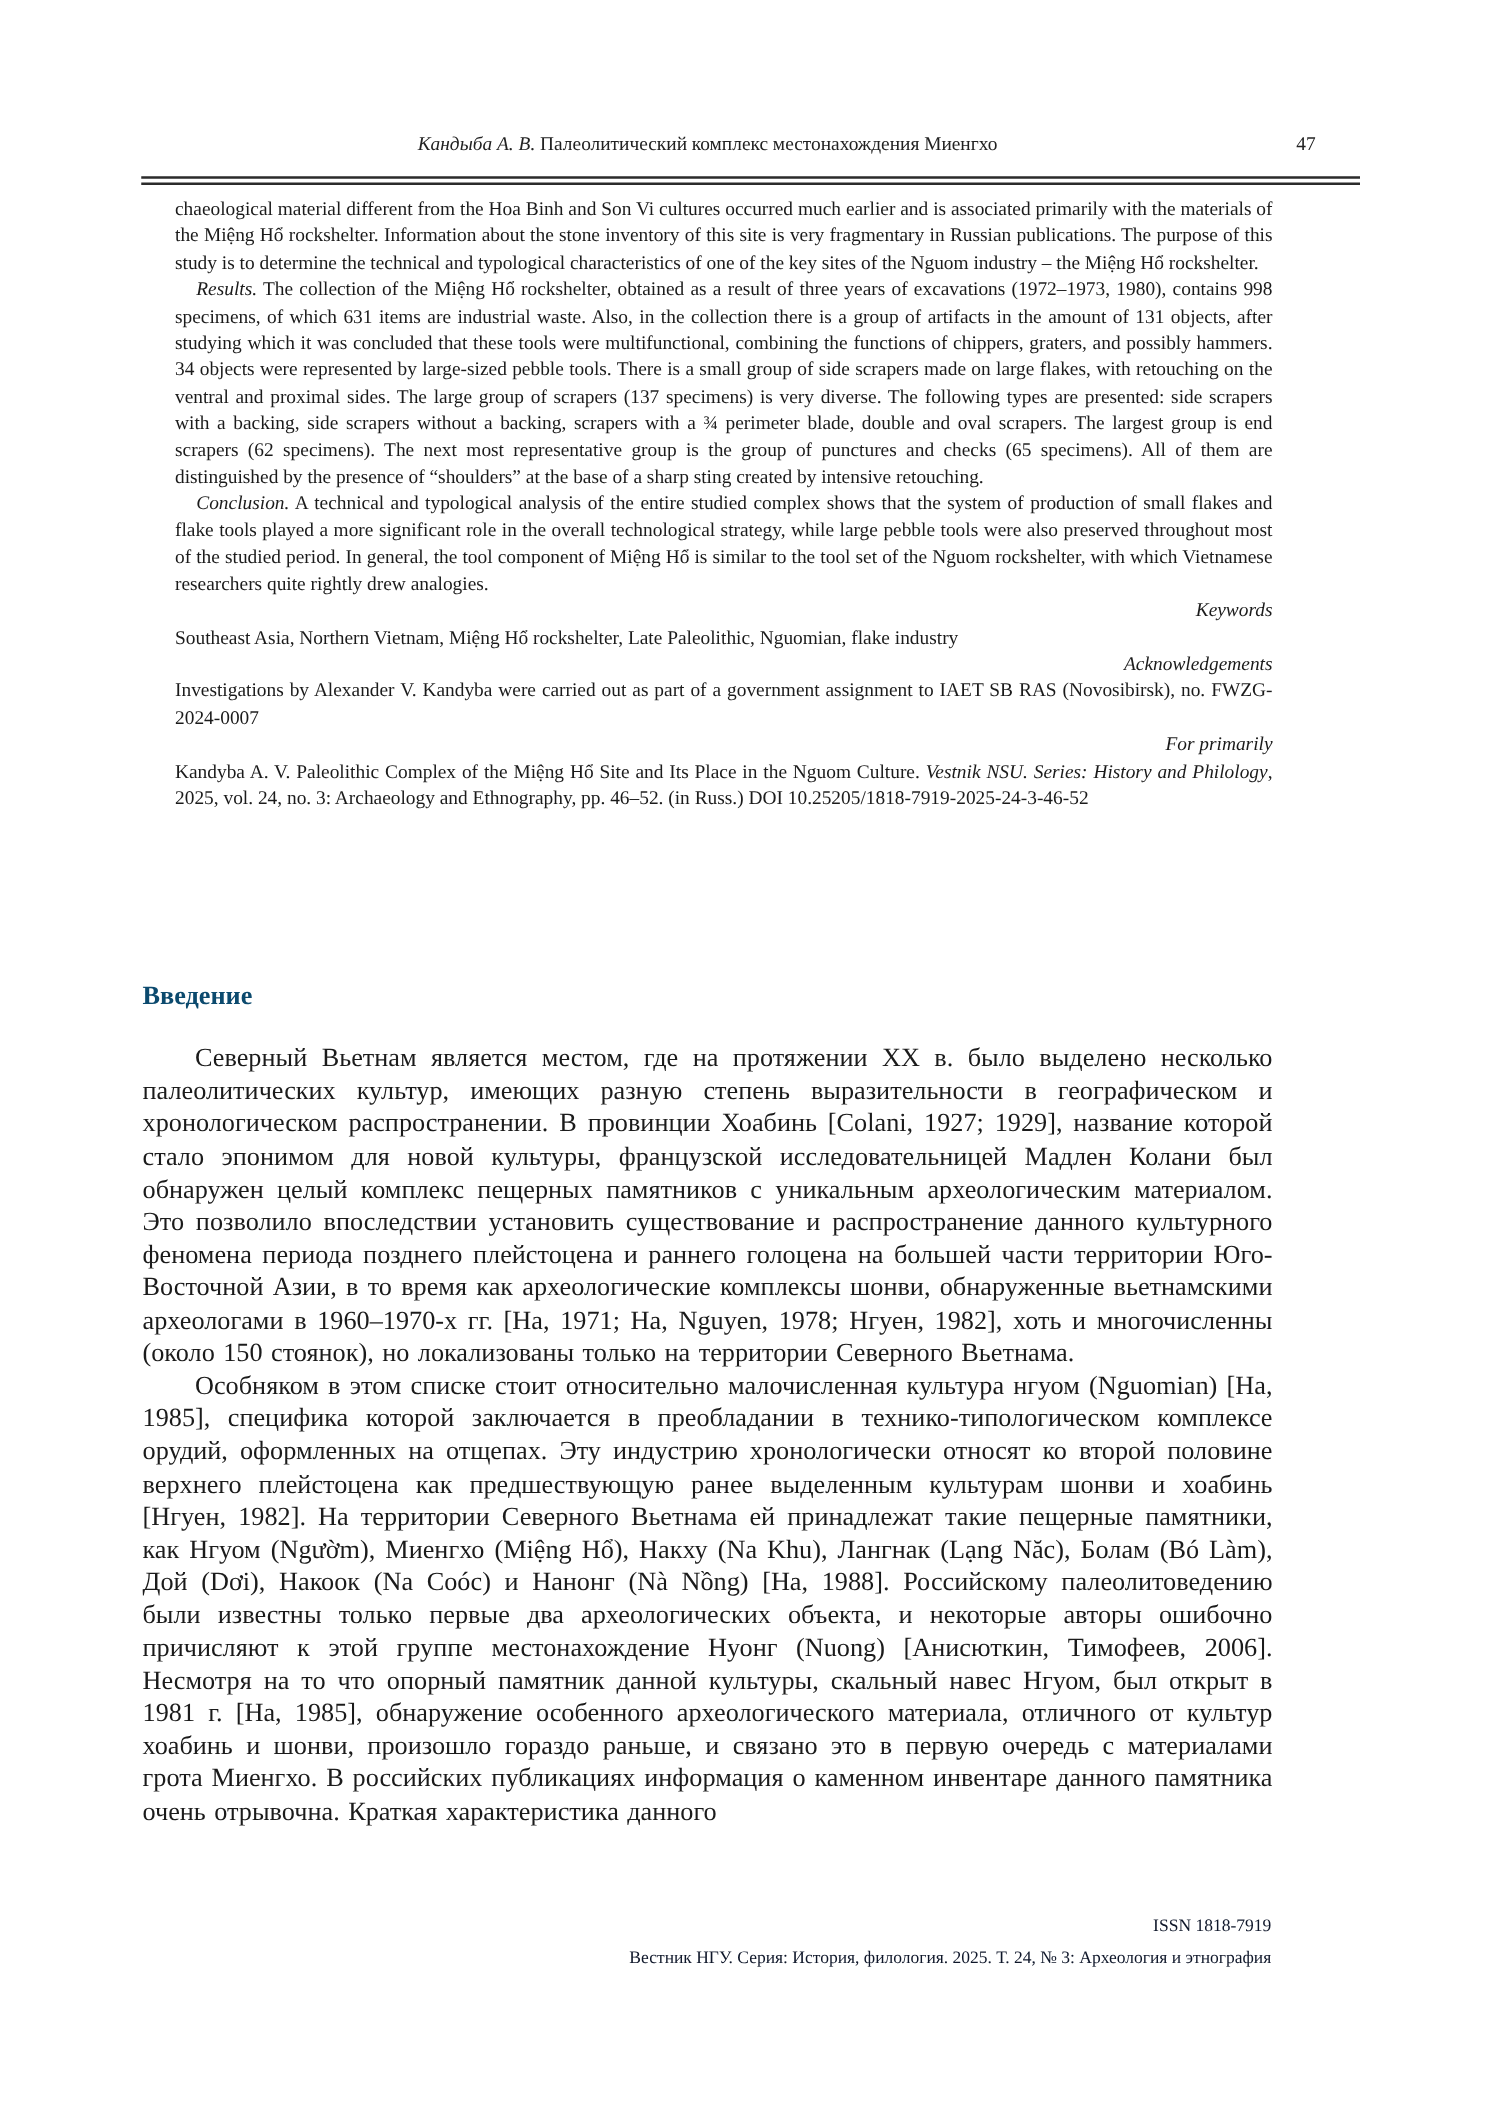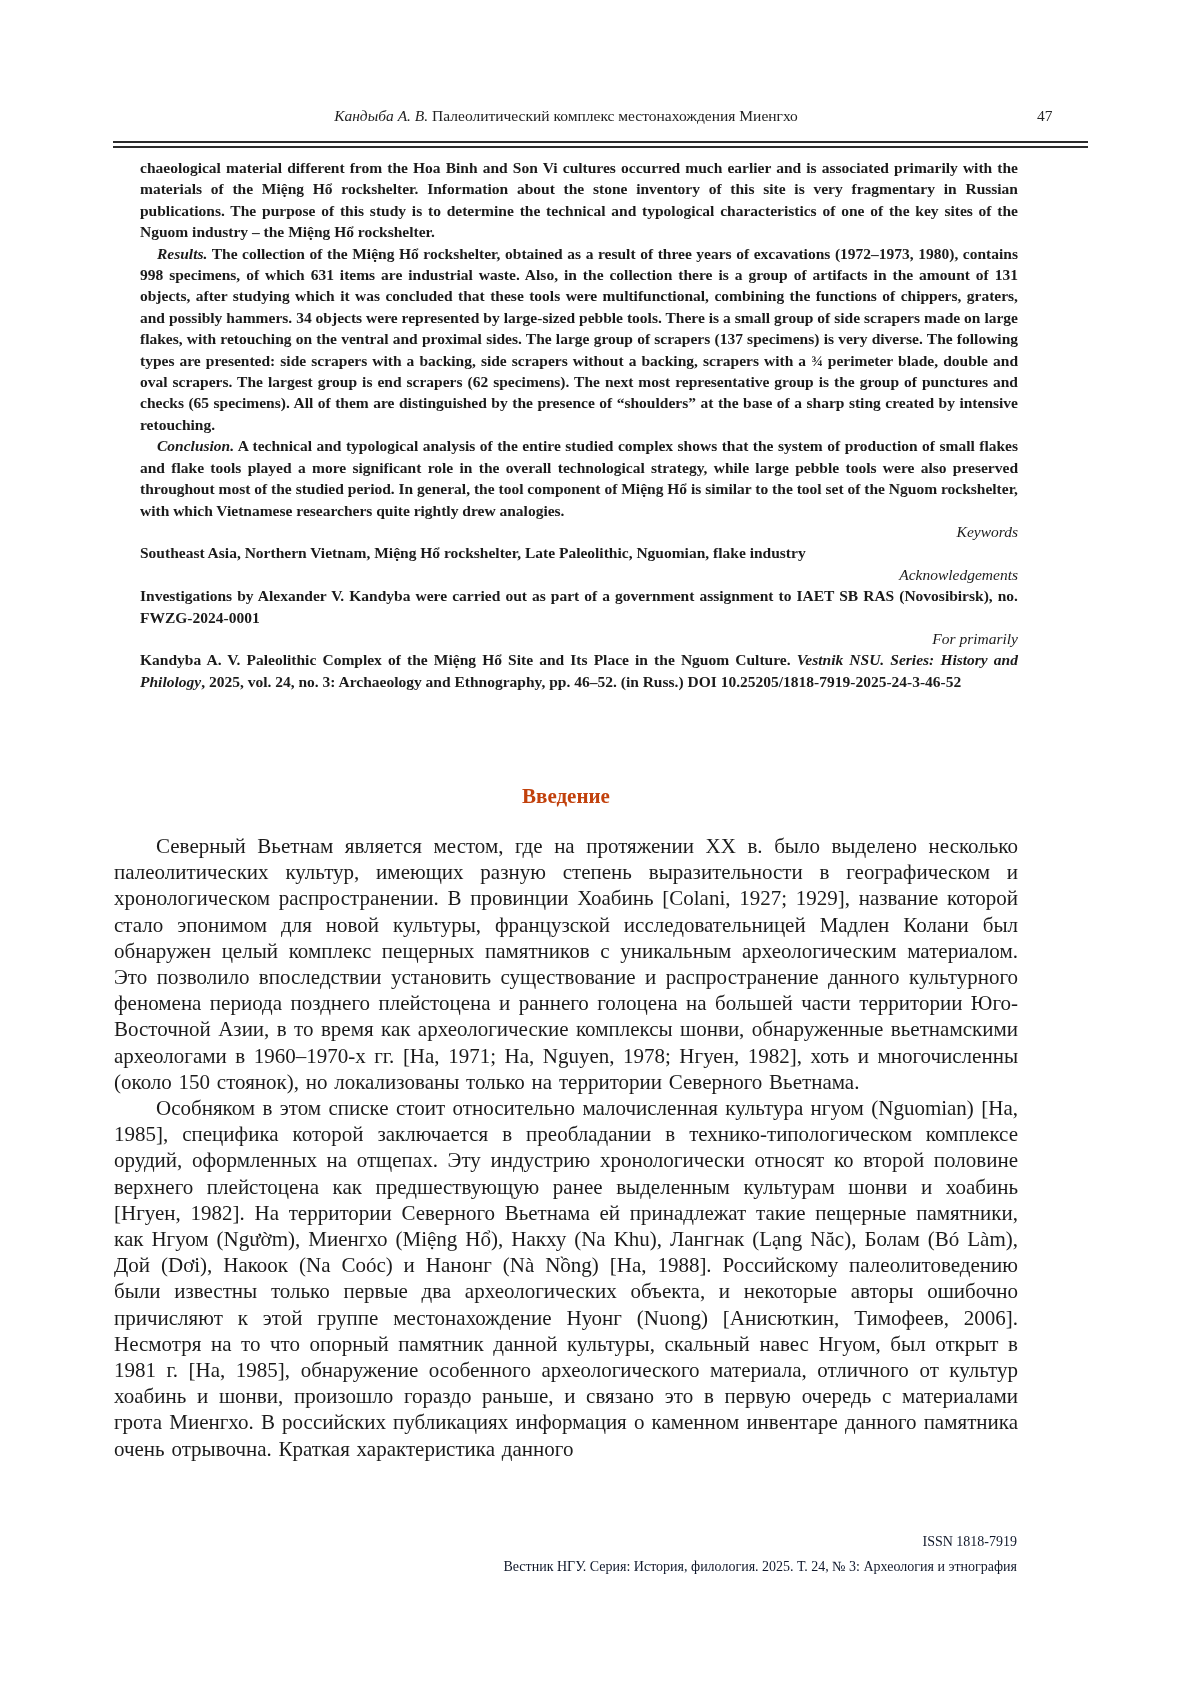--- a/index.html
+++ b/index.html
@@ -29,29 +29,29 @@
     border-top: 2px solid #2b2b2b;
     border-bottom: 2px solid #2b2b2b;
   }
 
   
   .front-matter {
     position: absolute; top: 157px; left: 117px; width: 901px;
     font-size: 15.5px; line-height: 21.4px; text-align: justify;
   }
   .front-matter p { margin: 0; }
-  .abs { margin-left: 23px !important; font-weight: bold; }
+  .abs { margin-left: 23px !important; }
   .abs.indent { text-indent: 17px; }
   .label { font-style: italic; text-align: right; }
 
   
   .intro-heading {
     position: absolute; top: 784px; left: 114px; width: 904px;
-    margin: 0; text-align: center;
-    font-size: 21px; font-weight: bold; color: #c2410c;
+    margin: 0; 
+    font-size: 21px; font-weight: bold; color: #0c4a6e;
   }
   .main-text {
     position: absolute; top: 833px; left: 114px; width: 904px;
     font-size: 21px; line-height: 26.2px; text-align: justify;
     word-spacing: 1.5px;
   }
   .main-text p { margin: 0; text-indent: 42px; }
 
   
   .footer {
@@ -74,21 +74,21 @@
 
   <div class="front-matter">
     <p class="abs">chaeological material different from the Hoa Binh and Son Vi cultures occurred much earlier and is associated primarily with the materials of the Miệng Hổ rockshelter. Information about the stone inventory of this site is very fragmentary in Russian publications. The purpose of this study is to determine the technical and typological characteristics of one of the key sites of the Nguom industry – the Miệng Hổ rockshelter.</p>
     <p class="abs indent"><i>Results.</i><span> The collection of the Miệng Hổ rockshelter, obtained as a result of three years of excavations (1972–1973, 1980), contains 998 specimens, of which 631 items are industrial waste. Also, in the collection there is a group of artifacts in the amount of 131 objects, after studying which it was concluded that these tools were multifunctional, combining the functions of chippers, graters, and possibly hammers. 34 objects were represented by large-sized pebble tools. There is a small group of side scrapers made on large flakes, with retouching on the ventral and proximal sides. The large group of scrapers (137 specimens) is very diverse. The following types are presented: side scrapers with a backing, side scrapers without a backing, scrapers with a ¾ perimeter blade, double and oval scrapers. The largest group is end scrapers (62 specimens). The next most representative group is the group of punctures and checks (65 specimens). All of them are distinguished by the presence of “shoulders” at the base of a sharp sting created by intensive retouching.</span></p>
     <p class="abs indent"><i>Conclusion.</i><span> A technical and typological analysis of the entire studied complex shows that the system of production of small flakes and flake tools played a more significant role in the overall technological strategy, while large pebble tools were also preserved throughout most of the studied period. In general, the tool component of Miệng Hổ is similar to the tool set of the Nguom rockshelter, with which Vietnamese researchers quite rightly drew analogies.</span></p>
 
     <div class="label">Keywords</div>
     <p class="abs">Southeast Asia, Northern Vietnam, Miệng Hổ rockshelter, Late Paleolithic, Nguomian, flake industry</p>
 
     <div class="label">Acknowledgements</div>
-    <p class="abs">Investigations by Alexander V. Kandyba were carried out as part of a government assignment to IAET SB RAS (Novosibirsk), no. FWZG-2024-0001</p>
+    <p class="abs">Investigations by Alexander V. Kandyba were carried out as part of a government assignment to IAET SB RAS (Novosibirsk), no. FWZG-2024-0007</p>
 
     <div class="label">For primarily</div>
     <p class="abs"><span>Kandyba A. V. Paleolithic Complex of the Miệng Hổ Site and Its Place in the Nguom Culture. </span><i>Vestnik NSU. Series: History and Philology</i><span>, 2025, vol. 24, no. 3: Archaeology and Ethnography, pp. 46–52. (in Russ.) DOI 10.25205/1818-7919-2025-24-3-46-52</span></p>
   </div>
 
   <h2 class="intro-heading">Введение</h2>
 
   <div class="main-text">
     <p>Северный Вьетнам является местом, где на протяжении XX в. было выделено несколько палеолитических культур, имеющих разную степень выразительности в географическом и хронологическом распространении. В провинции Хоабинь [Colani, 1927; 1929], название которой стало эпонимом для новой культуры, французской исследовательницей Мадлен Колани был обнаружен целый комплекс пещерных памятников с уникальным археологическим материалом. Это позволило впоследствии установить существование и распространение данного культурного феномена периода позднего плейстоцена и раннего голоцена на большей части территории Юго-Восточной Азии, в то время как археологические комплексы шонви, обнаруженные вьетнамскими археологами в 1960–1970-х гг. [Ha, 1971; Ha, Nguyen, 1978; Нгуен, 1982], хоть и многочисленны (около 150 стоянок), но локализованы только на территории Северного Вьетнама.</p>
     <p>Особняком в этом списке стоит относительно малочисленная культура нгуом (Nguomian) [Ha, 1985], специфика которой заключается в преобладании в технико-типологическом комплексе орудий, оформленных на отщепах. Эту индустрию хронологически относят ко второй половине верхнего плейстоцена как предшествующую ранее выделенным культурам шонви и хоабинь [Нгуен, 1982]. На территории Северного Вьетнама ей принадлежат такие пещерные памятники, как Нгуом (Ngườm), Миенгхо (Miệng Hổ), Накху (Na Khu), Лангнак (Lạng Năc), Болам (Bó Làm), Дой (Dơi), Накоок (Na Coóc) и Нанонг (Nà Nồng) [Ha, 1988]. Российскому палеолитоведению были известны только первые два археологических объекта, и некоторые авторы ошибочно причисляют к этой группе местонахождение Нуонг (Nuong) [Анисюткин, Тимофеев, 2006]. Несмотря на то что опорный памятник данной культуры, скальный навес Нгуом, был открыт в 1981 г. [Ha, 1985], обнаружение особенного археологического материала, отличного от культур хоабинь и шонви, произошло гораздо раньше, и связано это в первую очередь с материалами грота Миенгхо. В российских публикациях информация о каменном инвентаре данного памятника очень отрывочна. Краткая характеристика данного</p>

